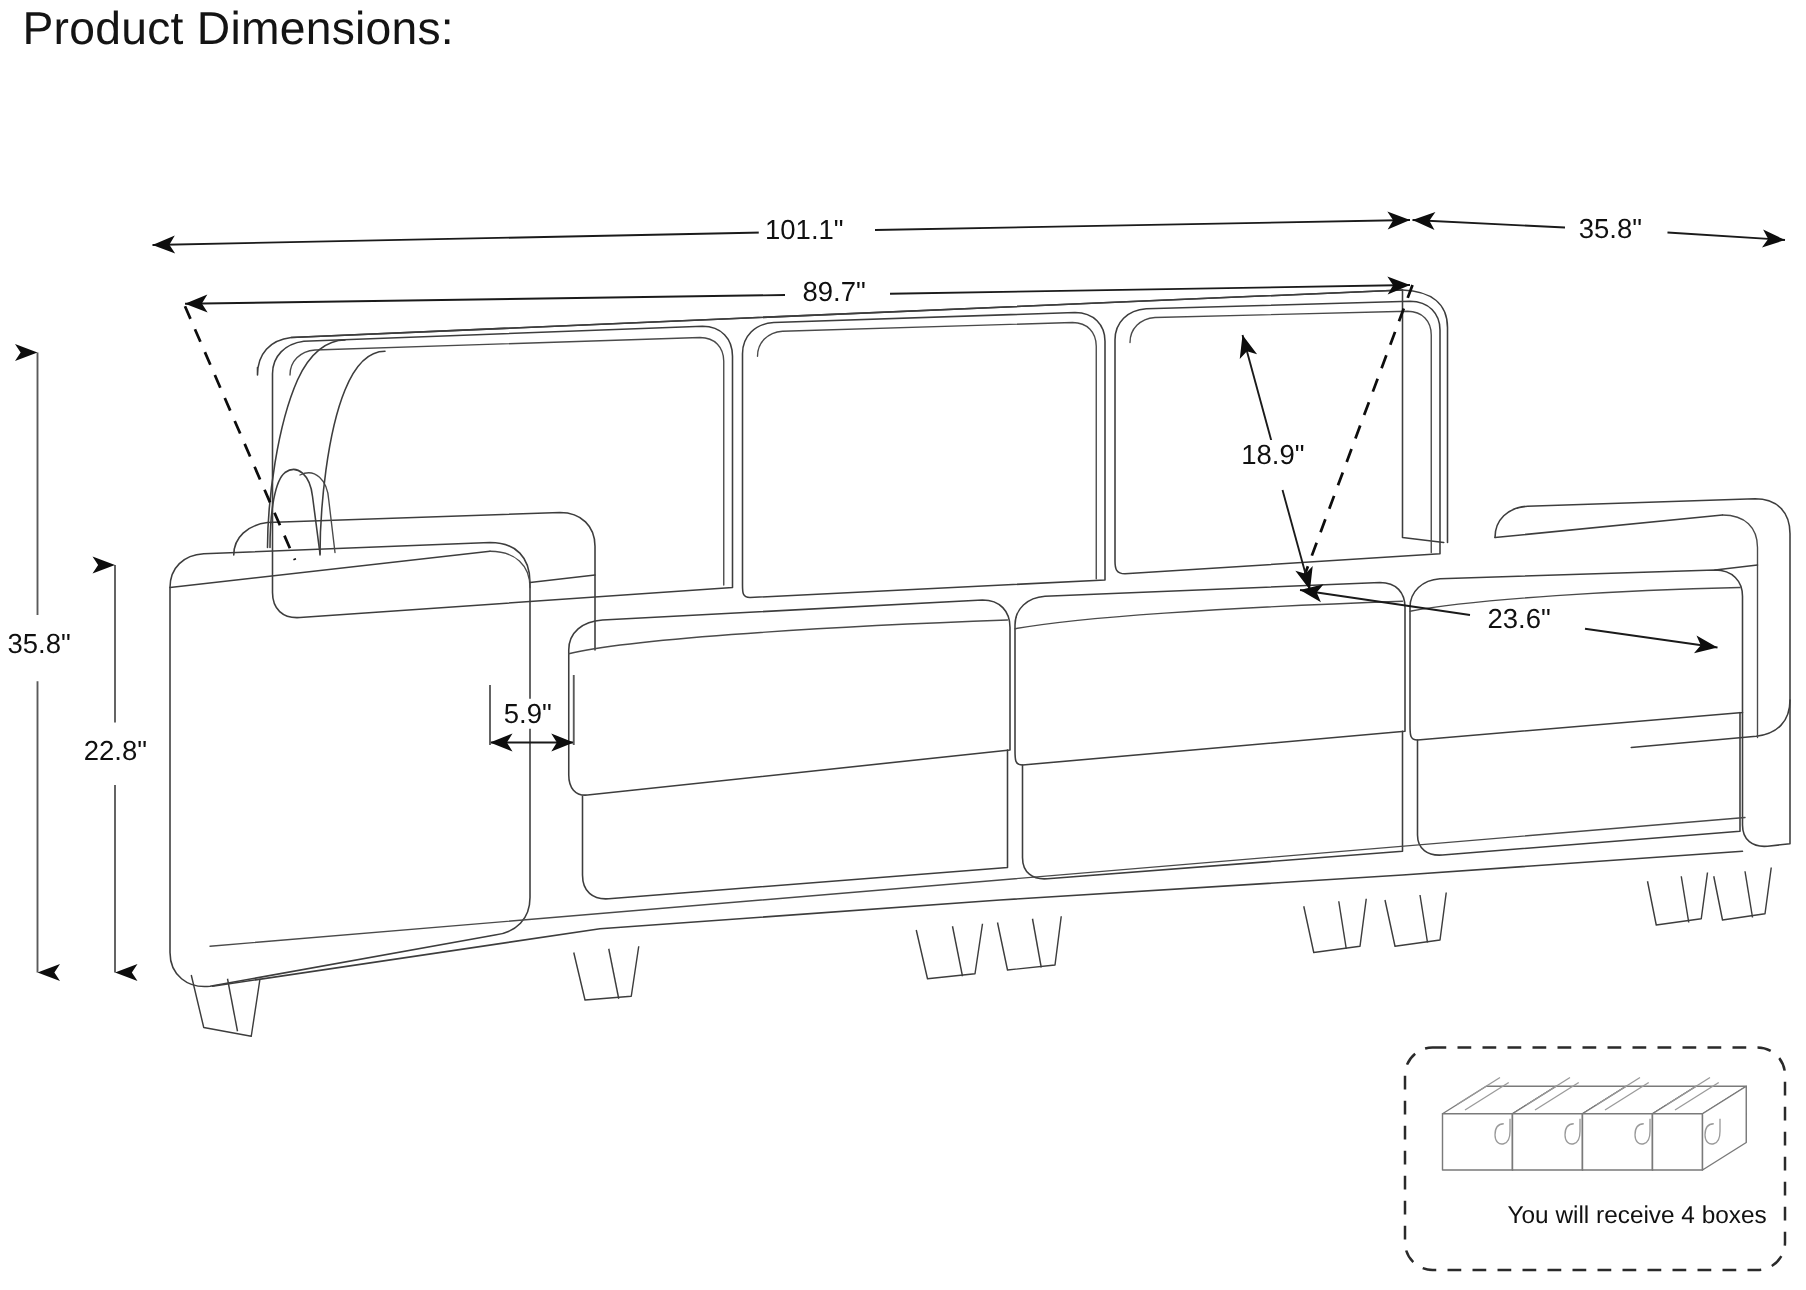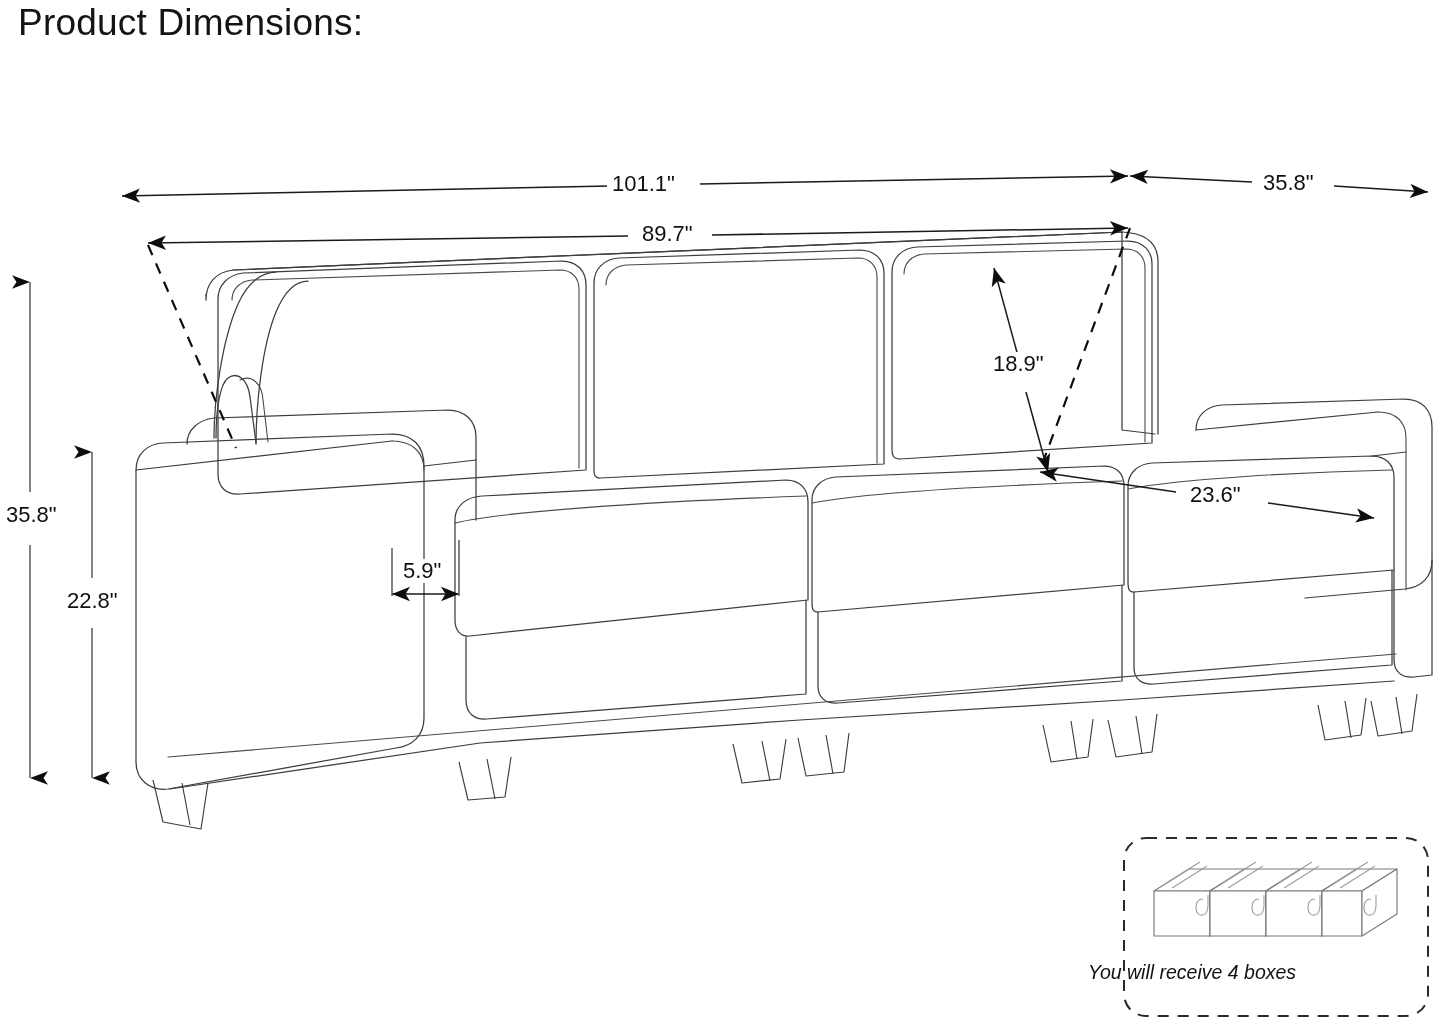--- a/index.html
+++ b/index.html
@@ -274,15 +274,15 @@
     <g>
       <path class="carton" d="M1322,891 L1357,869 L1397,869 L1362,891 Z"></path>
       <path class="carton" d="M1322,891 L1322,936 L1362,936 L1362,891 Z"></path>
       <path class="carton" d="M1362,891 L1397,869 L1397,914 L1362,936 Z"></path>
       <path class="carton-tape" d="M1333,884 L1368,862"></path>
       <path class="carton-tape" d="M1340,888 L1375,866"></path>
       <path class="carton-tape" d="M1371,899 C1366,899 1364,903 1364,908 C1364,913 1367,916 1371,915 C1375,914 1376,910 1376,905 L1376,895"></path>
     </g>
   </svg>
 
-  <div class="boxcaption" style="left:1088px;top:961px;font-style:italic;">You will receive 4 boxes</div>
+  <div class="boxcaption" style="left:1206px;top:961px;">You will receive 4 boxes</div>
 
 </div>
 
 </body></html>

